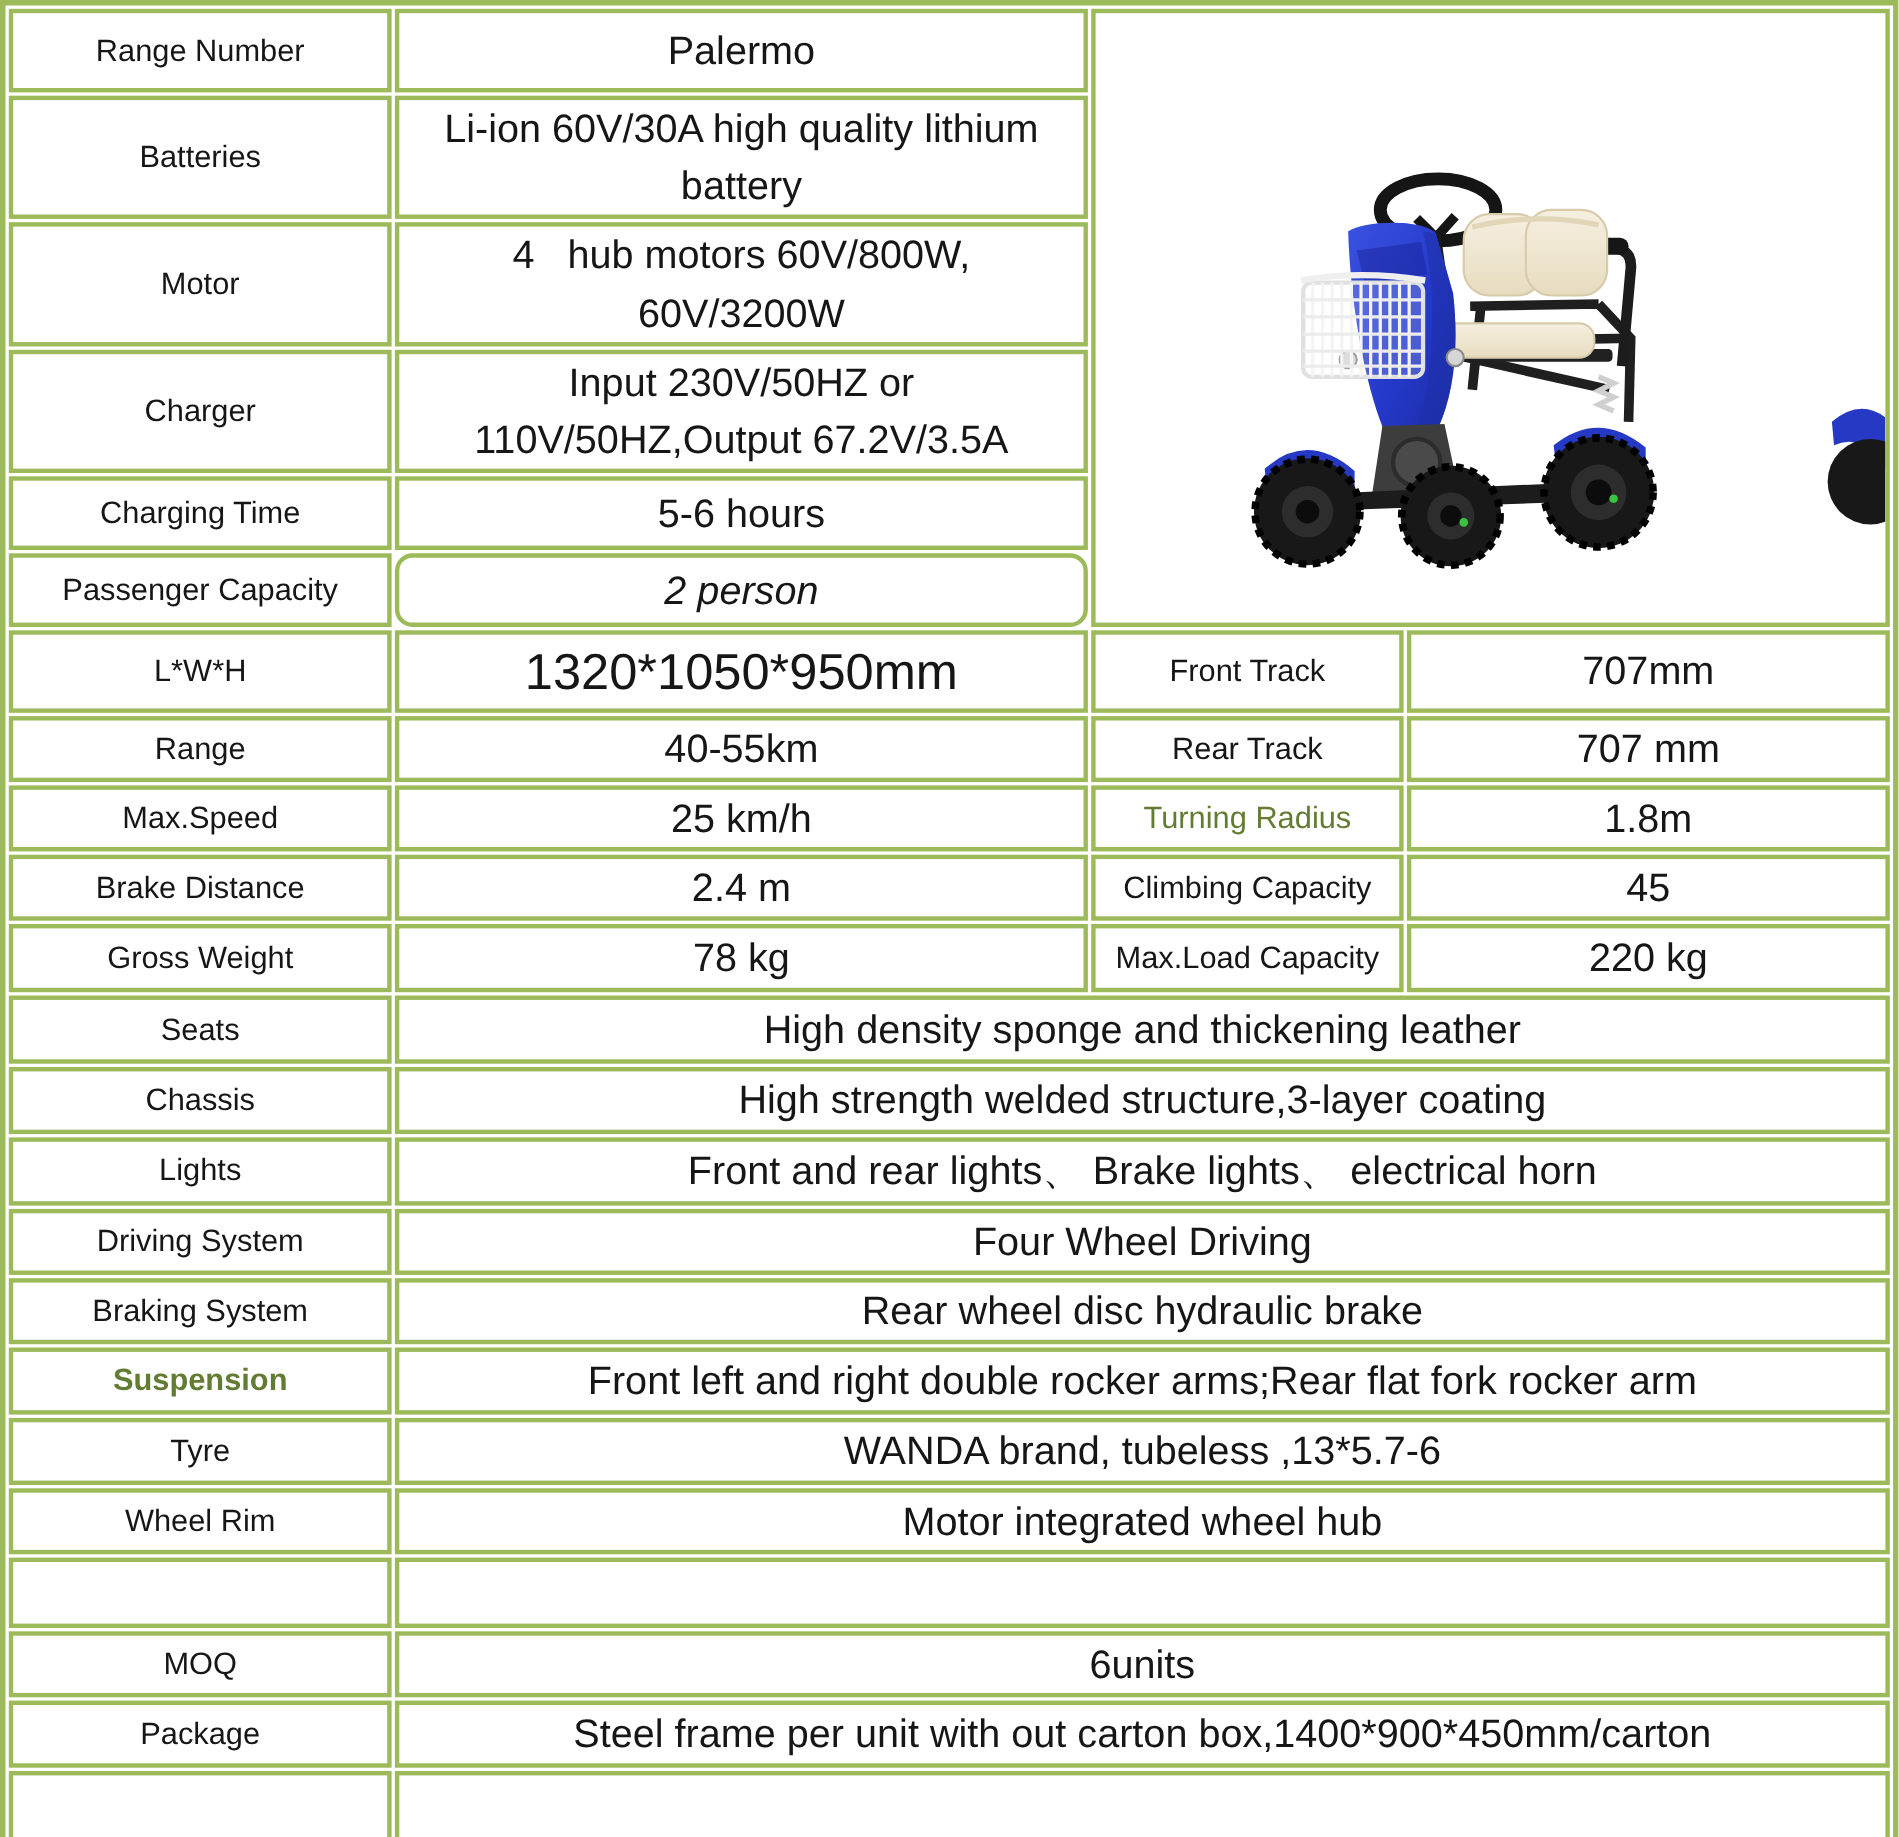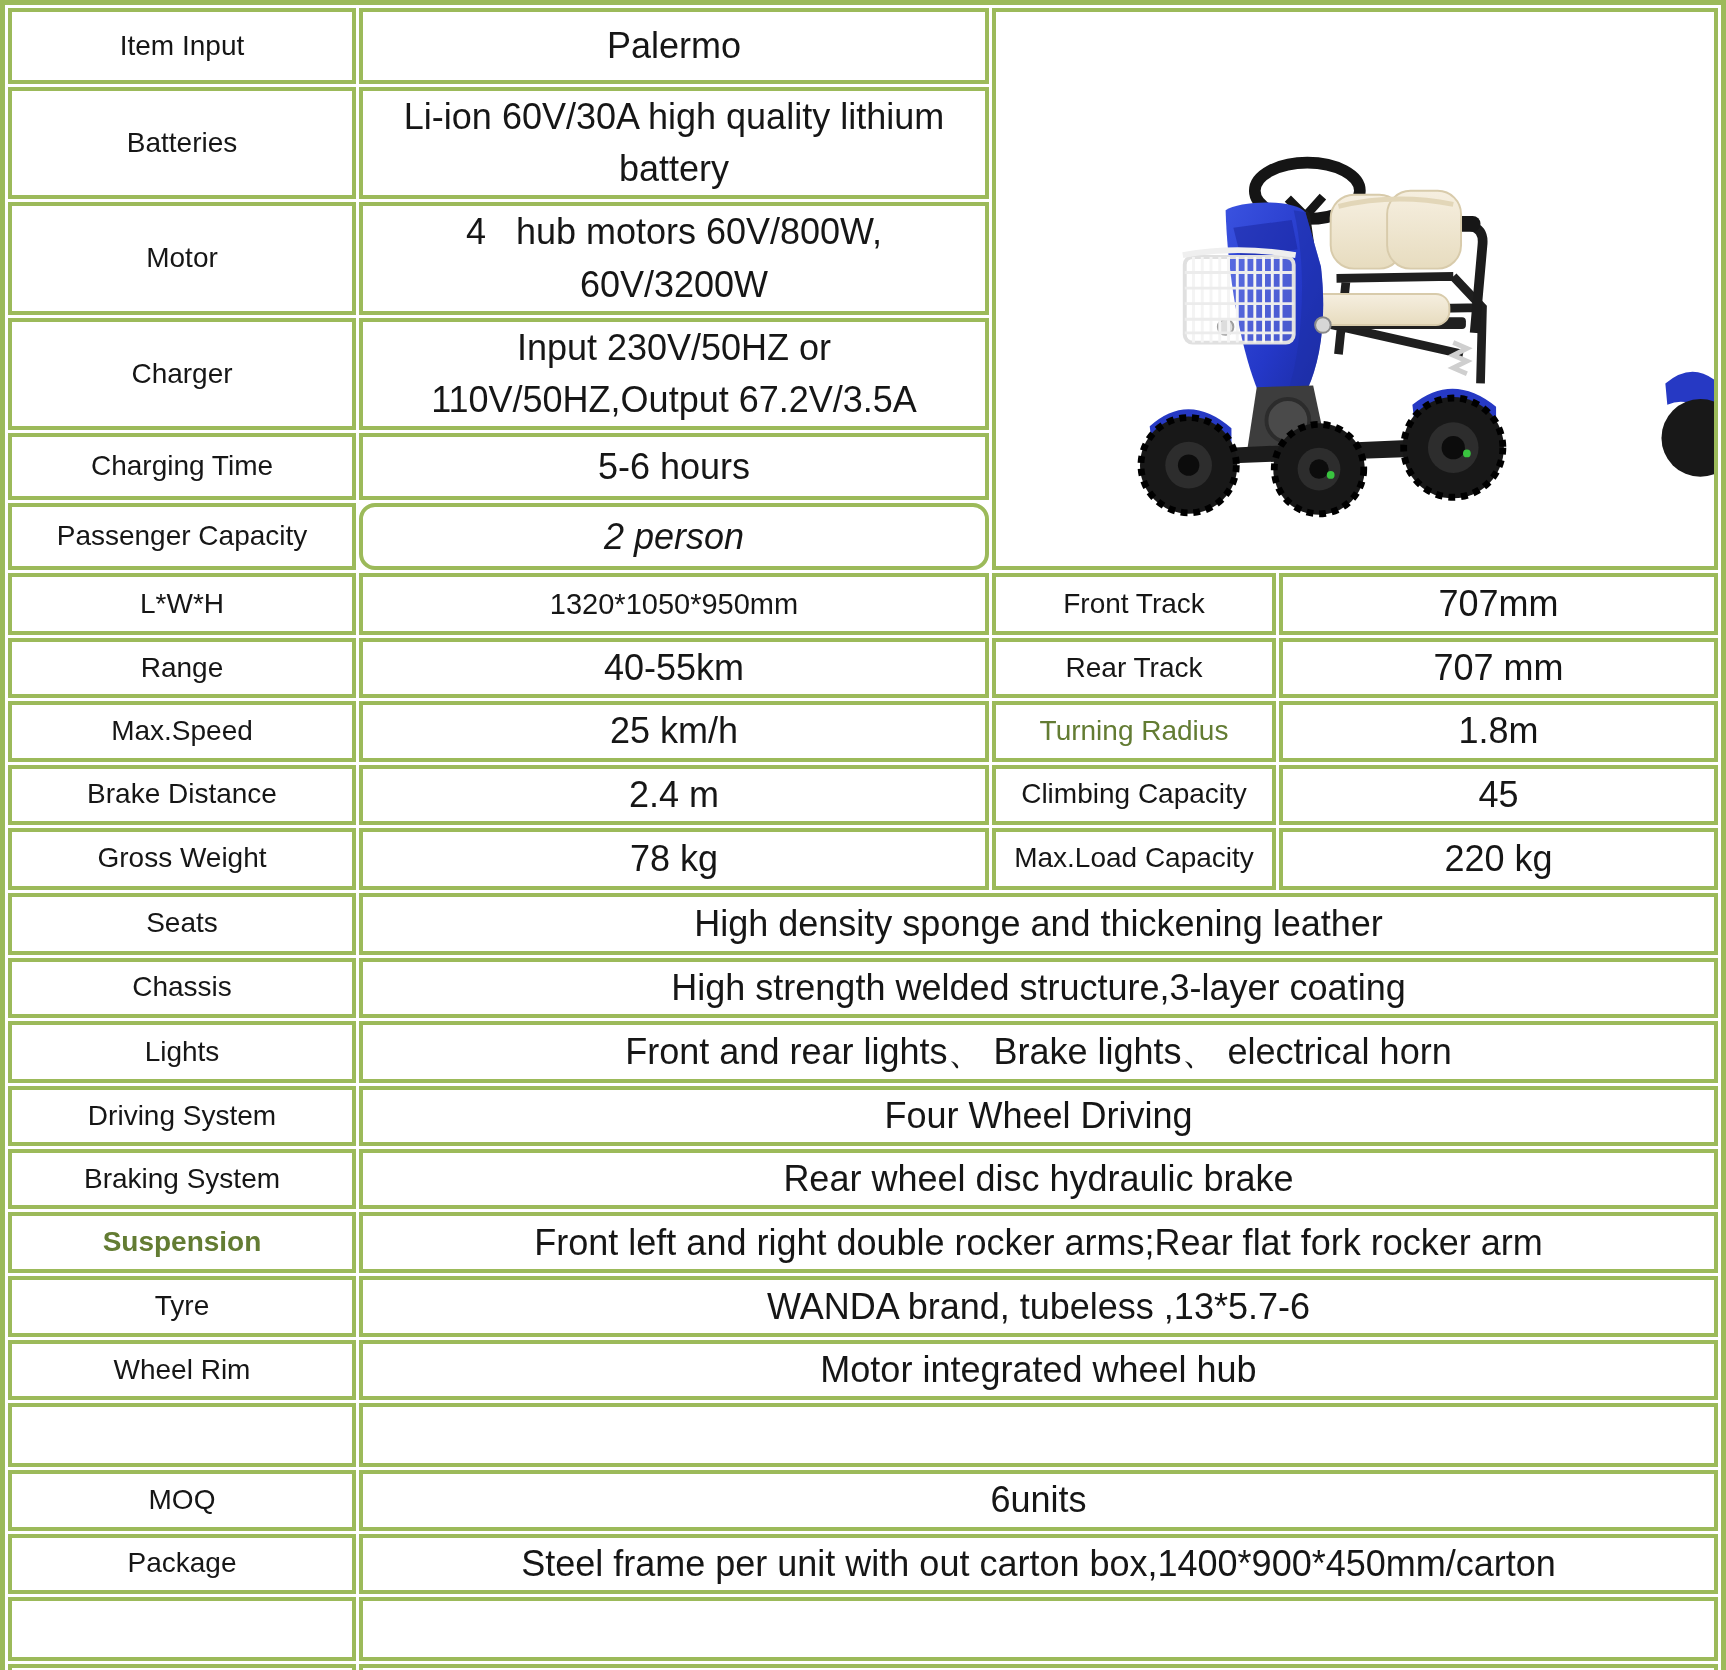--- a/index.html
+++ b/index.html
@@ -18,42 +18,42 @@
     background:#ffffff;
     text-align:center;
     vertical-align:middle;
     font-size:28px;
     line-height:1.45;
     overflow:hidden;
     padding:0 4px;
   }
   td.lbl{font-size:28px;}
   td.val{font-size:36px;}
-  td.big{font-size:29px;}
+  td.big{font-size:46px;}
   td.italic{font-style:italic;border-radius:16px;}
   td.green{color:#637c33;}
   td.greenbold{color:#637c33;font-weight:bold;}
   td.imgcell{padding:0;position:relative;}
   .wrapval{width:580px;margin:0 auto;}
   svg{display:block;}
 </style>
 </head>
 <body>
 
 <table class="spec">
   <colgroup>
     <col style="width:348px">
       <col style="width:630px">
       <col style="width:284px">
       <col>
   </colgroup>
 
   <tbody>
       <tr style="height:76px">
-    <td class="lbl">Item Input</td>
+    <td class="lbl">Range Number</td>
     <td class="val">Palermo</td>
     <td class="imgcell" rowspan="6" colspan="2">
       <svg width="100%" height="100%" viewBox="0 0 738 466" preserveAspectRatio="xMidYMid meet">
         <defs>
           <linearGradient id="blu" x1="0" y1="0" x2="1" y2="1">
             <stop offset="0" stop-color="#3a52e0"></stop>
                 <stop offset="0.6" stop-color="#2438c8"></stop>
                 <stop offset="1" stop-color="#1b2ba0"></stop>
           </linearGradient>
           <linearGradient id="cream" x1="0" y1="0" x2="0" y2="1">

